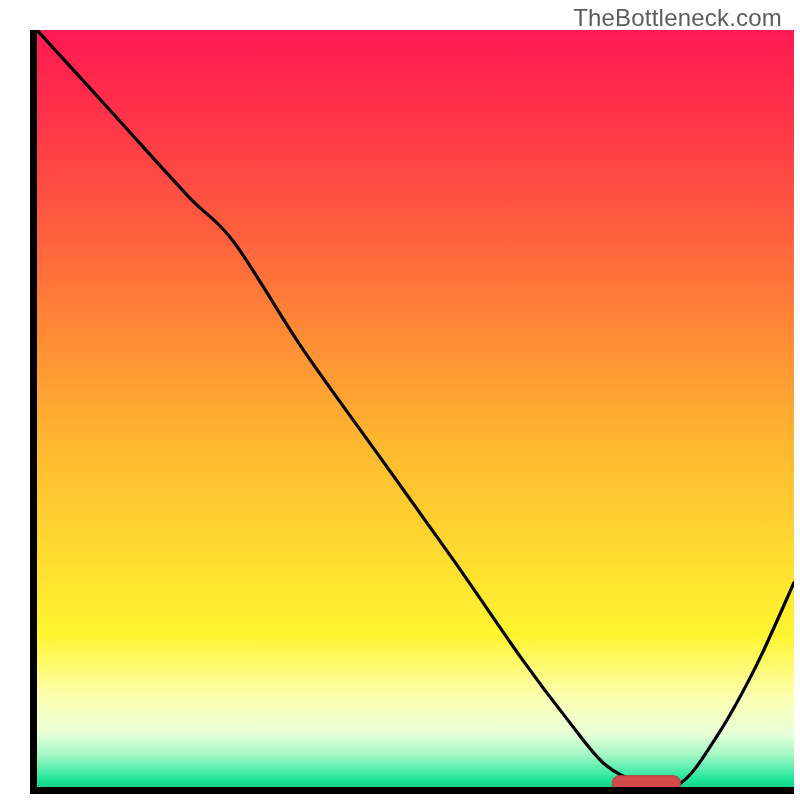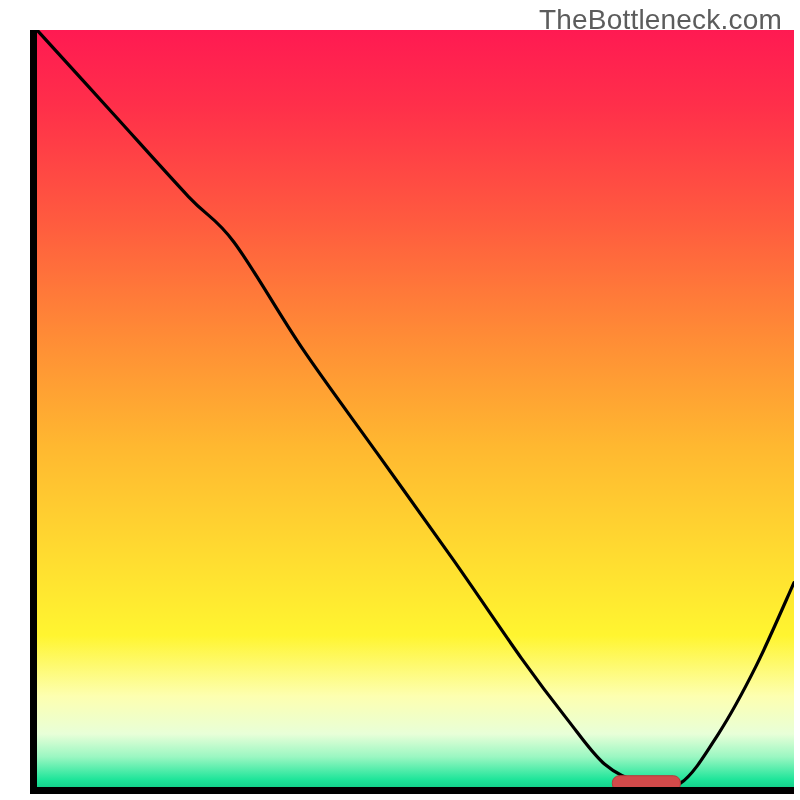--- a/index.html
+++ b/index.html
@@ -12,21 +12,21 @@
   }
   .frame {
     position: relative;
     width: 800px;
     height: 800px;
   }
   .watermark {
     position: absolute;
     top: 4px;
     right: 18px;
-    font-size: 28px;
+    font-size: 24px;
     font-weight: 400;
     color: #5c5c5c;
     letter-spacing: 0.2px;
   }
   .plot-wrap {
     position: absolute;
     left: 30px;
     top: 30px;
     width: 757px;
     height: 757px;

